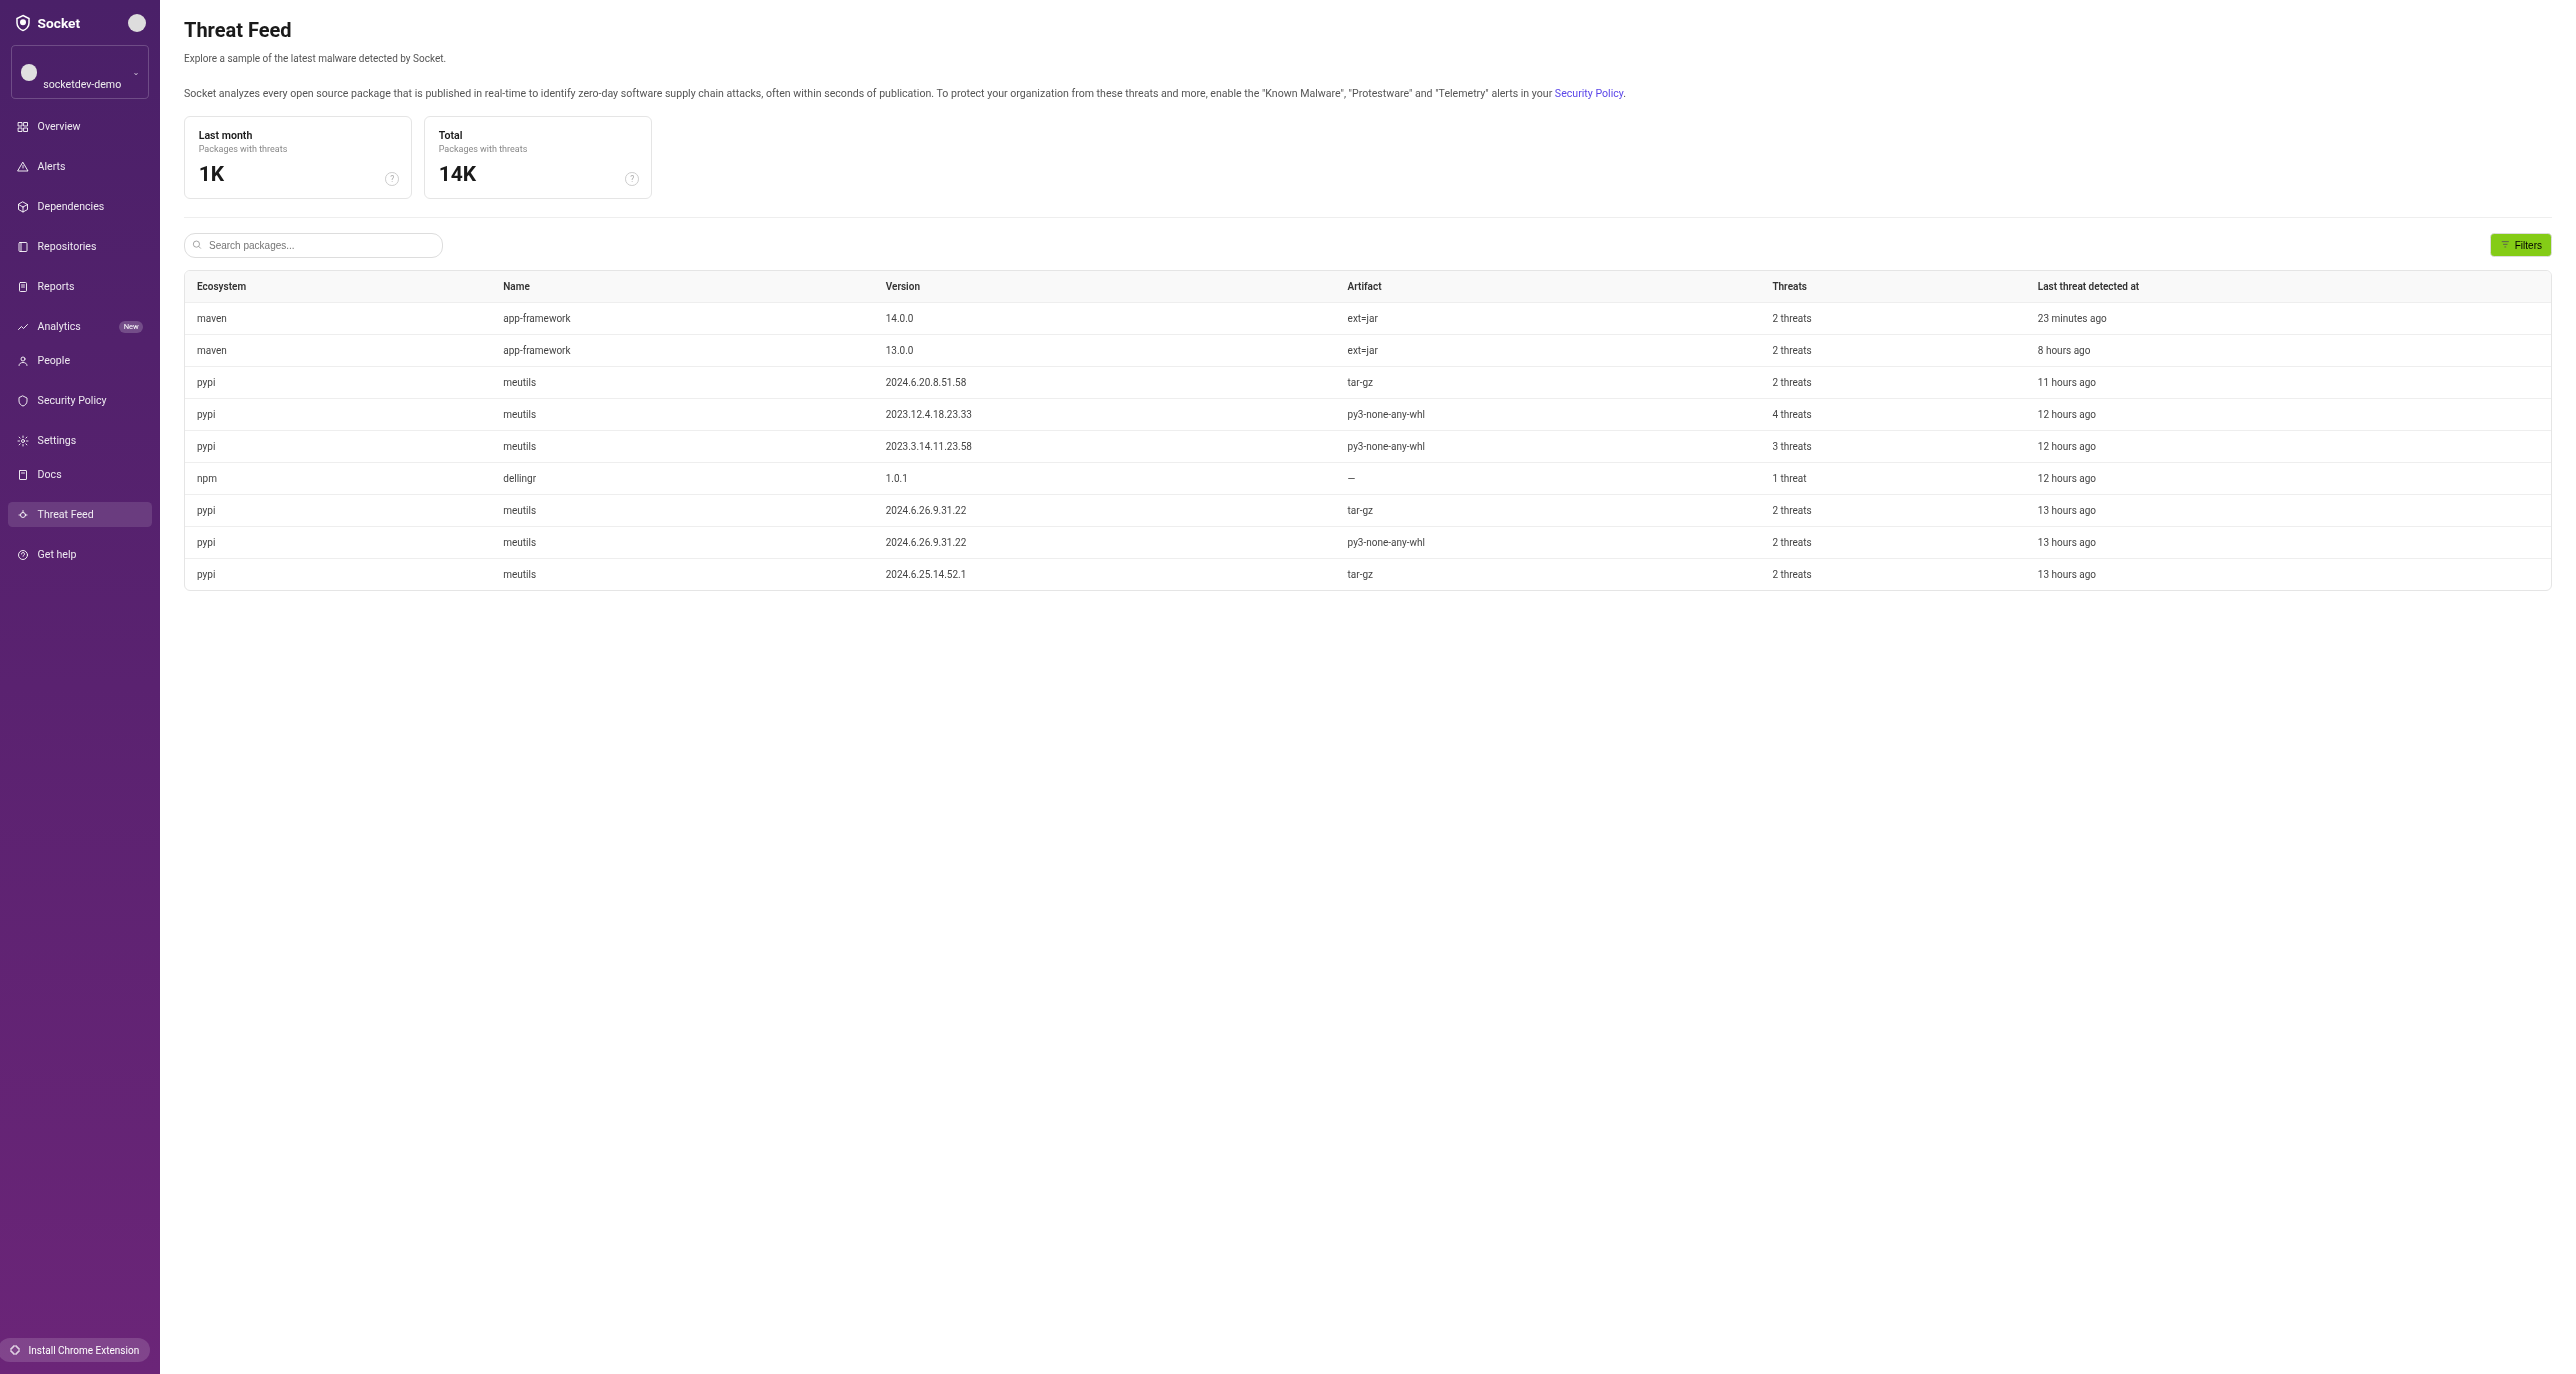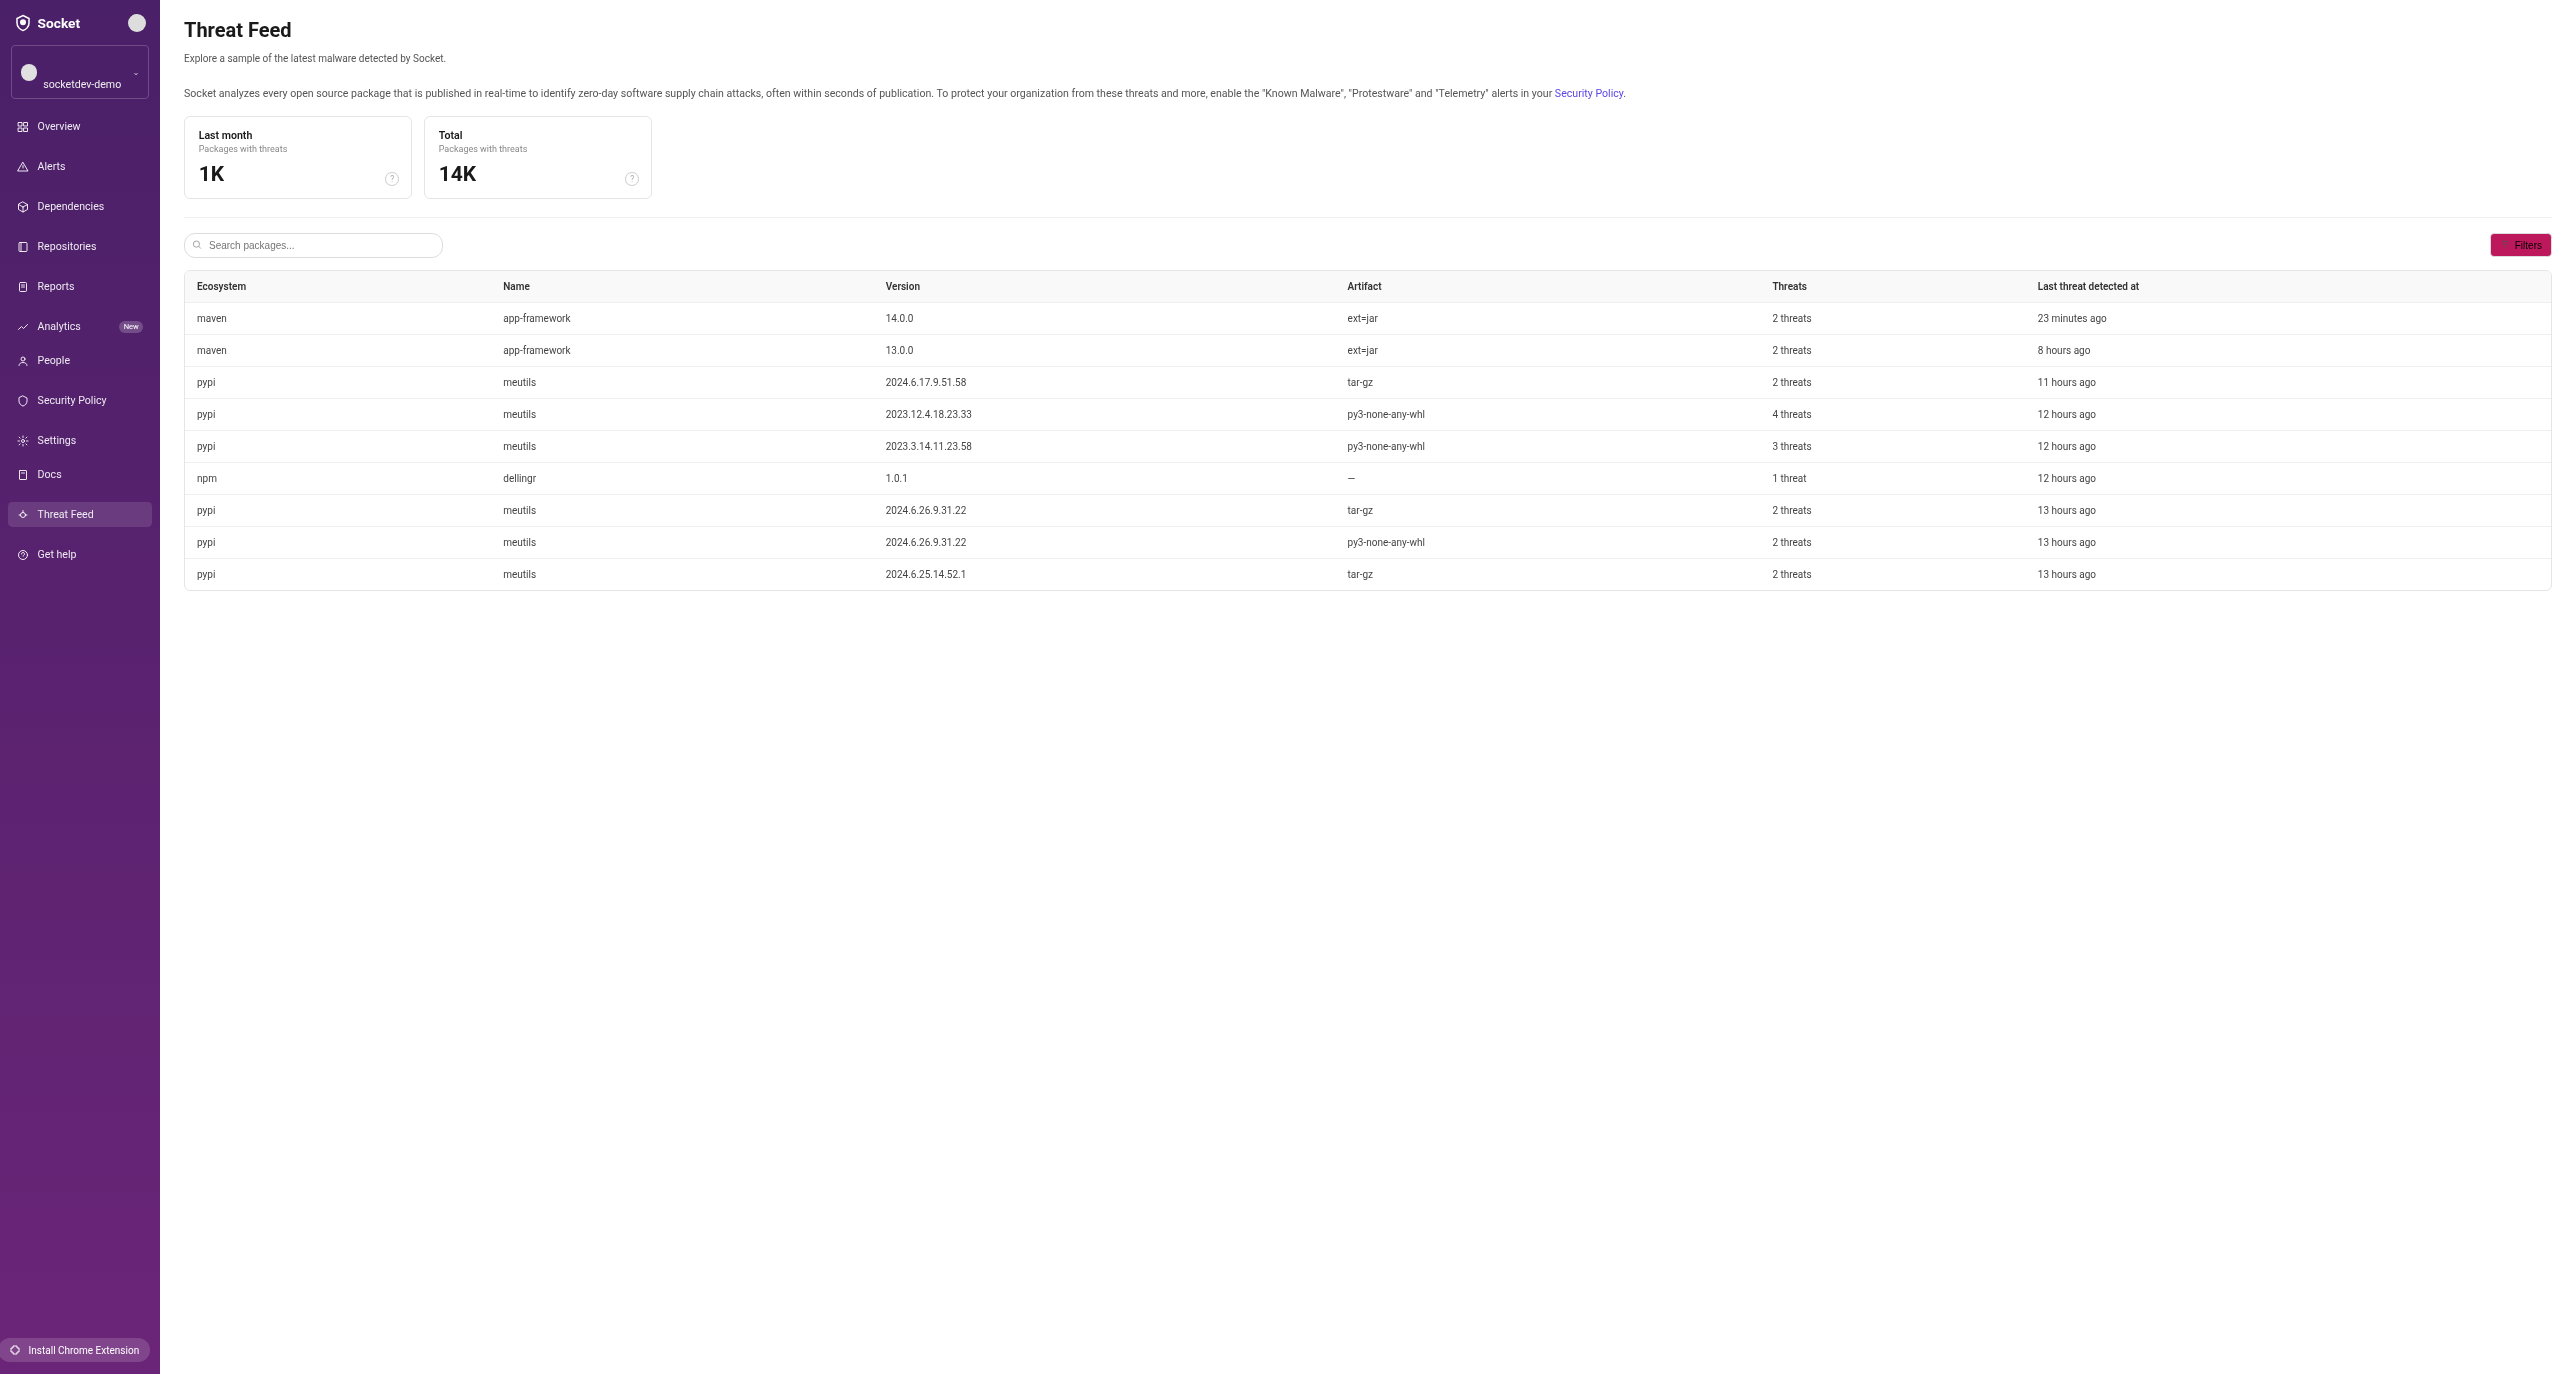--- a/index.html
+++ b/index.html
@@ -181,21 +181,21 @@
       width: 10.6px; height: 10.6px;
       color: #999;
     }
     .filters-btn {
       display: flex;
       align-items: center;
       gap: 4.6px;
       border: 0.8px solid #ddd;
       border-radius: 4.6px;
       padding: 4.6px 9px;
-      background: #be185d;
+      background: #84cc16;
       font-size: 10px;
       cursor: pointer;
     }
     
     .table-wrap { border: 0.8px solid #e5e5e5; border-radius: 6px; overflow: hidden; }
     table { width: 100%; border-collapse: collapse; }
     thead { background: #f9f9f9; }
     th, td {
       text-align: left;
       padding: 10px 12px;
@@ -432,21 +432,21 @@
             <td>maven</td>
             <td>app-framework</td>
             <td>13.0.0</td>
             <td>ext=jar</td>
             <td>2 threats</td>
             <td>8 hours ago</td>
           </tr>
           <tr>
             <td>pypi</td>
             <td>meutils</td>
-            <td>2024.6.17.9.51.58</td>
+            <td>2024.6.20.8.51.58</td>
             <td>tar-gz</td>
             <td>2 threats</td>
             <td>11 hours ago</td>
           </tr>
           <tr>
             <td>pypi</td>
             <td>meutils</td>
             <td>2023.12.4.18.23.33</td>
             <td>py3-none-any-whl</td>
             <td>4 threats</td>

